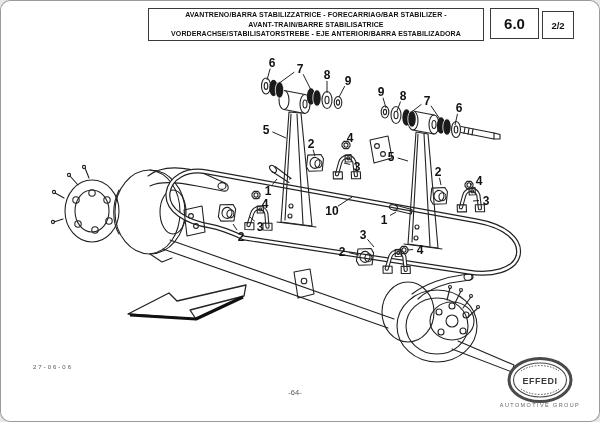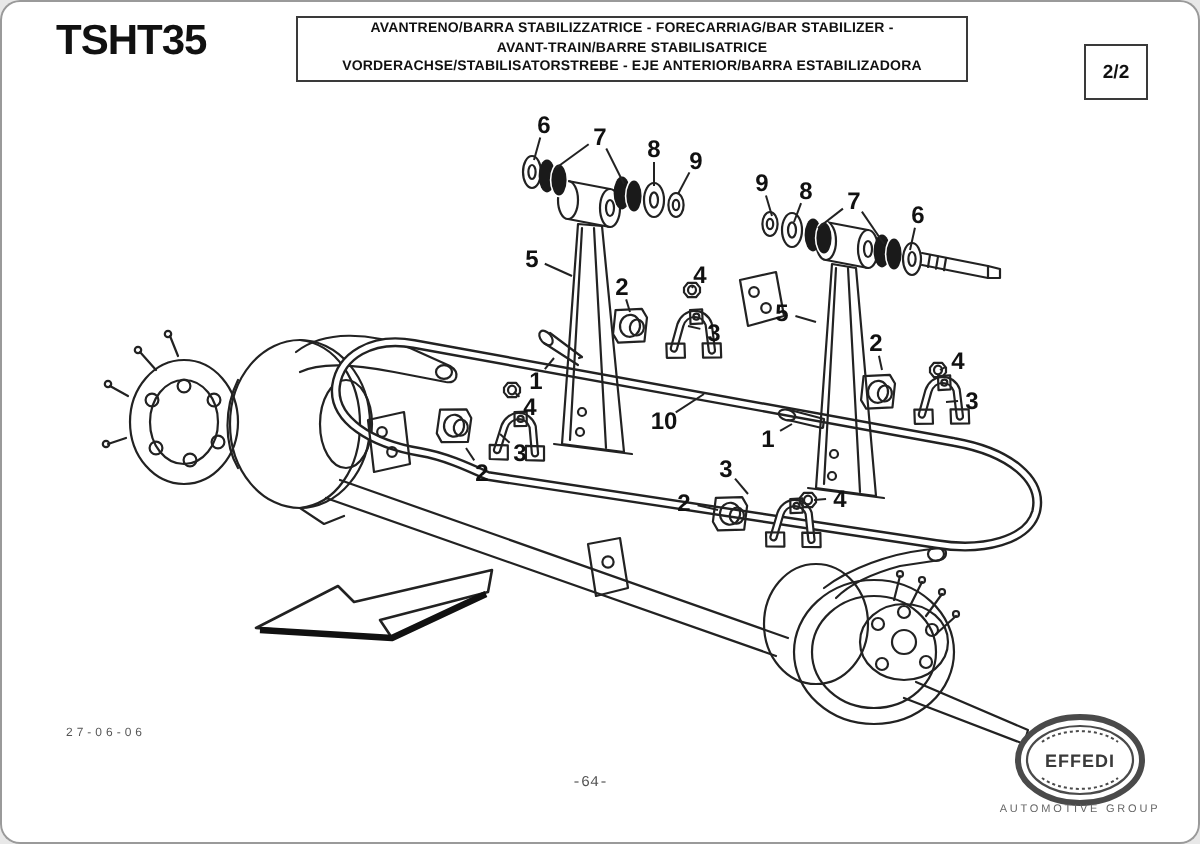--- a/index.html
+++ b/index.html
@@ -14,27 +14,27 @@
   .hdr-title-box{
     position:absolute;left:148px;top:8px;width:334px;height:31px;
     border:1.6px solid #3a3a3a;display:flex;flex-direction:column;justify-content:center;
     text-align:center;font-weight:bold;font-size:7px;line-height:9.5px;letter-spacing:0.1px;
   }
   .hdr-section{
     position:absolute;left:490px;top:8px;width:47px;height:29px;border:1.6px solid #3a3a3a;
     display:flex;align-items:center;justify-content:center;font-size:15px;font-weight:bold;
   }
   .hdr-sheet{
-    position:absolute;left:542px;top:22px;width:30px;height:26px;border:1.4px solid #3a3a3a;
+    position:absolute;left:542px;top:11px;width:30px;height:26px;border:1.4px solid #3a3a3a;
     display:flex;align-items:center;justify-content:center;font-size:9.5px;font-weight:bold;
   }
   
   .ftr-date{position:absolute;left:33px;top:364px;font-size:6px;letter-spacing:2px;color:#555;}
   .ftr-notice{position:absolute;left:25px;top:385px;font-size:11px;font-weight:bold;letter-spacing:0.3px;color:#111;}
-  .ftr-page{position:absolute;left:270px;top:388px;width:50px;text-align:center;font-size:7.5px;color:#555;font-family:Liberation Mono, monospace;}
+  .ftr-page{position:absolute;left:270px;top:388px;width:50px;text-align:center;font-size:7.5px;color:#555;}
   .ftr-logo{position:absolute;left:504px;top:355px;width:72px;height:52px;}
   .ftr-tagline{position:absolute;left:498px;top:402px;width:84px;text-align:center;font-size:5.5px;letter-spacing:1.4px;color:#666;}
   
   .art{stroke:#222;fill:none;stroke-width:1.1;stroke-linejoin:round;stroke-linecap:round;}
   #callout-layer text{font:bold 12px "Liberation Sans",sans-serif;fill:#111;text-anchor:middle;}
   #callout-layer line{stroke:#222;stroke-width:1;}
 </style>
 </head>
 <body>
 
@@ -255,26 +255,26 @@
         <text x="486" y="204.5">3</text>
         <line x1="367.5215956902632" y1="239.3437039975838" x2="374" y2="247"></line>
         <text x="363" y="238.5">3</text>
         <line x1="348.813920178335" y1="252.60327533607884" x2="359" y2="255"></line>
         <text x="342" y="255.5">2</text>
         <line x1="413.02061860148893" y1="249.53687549219316" x2="407" y2="250"></line>
         <text x="420" y="253.5">4</text>
       </g>
   </svg>
 
-  <div class="hdr-model">TSHT35</div>
   <div class="hdr-title-box">
     <div>AVANTRENO/BARRA STABILIZZATRICE - FORECARRIAG/BAR STABILIZER -</div>
     <div>AVANT-TRAIN/BARRE STABILISATRICE</div>
     <div>VORDERACHSE/STABILISATORSTREBE - EJE ANTERIOR/BARRA ESTABILIZADORA</div>
   </div>
+  <div class="hdr-section">6.0</div>
   <div class="hdr-sheet">2/2</div>
 
   <div class="ftr-date">27-06-06</div>
   <div class="ftr-page">-64-</div>
 
   <svg class="ftr-logo" viewBox="0 0 72 52">
     <ellipse cx="36" cy="25" rx="31" ry="21.5" fill="none" stroke="#4a4a4a" stroke-width="3"></ellipse>
     <ellipse cx="36" cy="25" rx="26.5" ry="17" fill="none" stroke="#4a4a4a" stroke-width="1.1"></ellipse>
     <path d="M17,16 A 24 14 0 0 1 55,16" fill="none" stroke="#4a4a4a" stroke-width="1" stroke-dasharray="1.5,1.5"></path>
     <path d="M17,34 A 24 14 0 0 0 55,34" fill="none" stroke="#4a4a4a" stroke-width="1" stroke-dasharray="1.5,1.5"></path>

